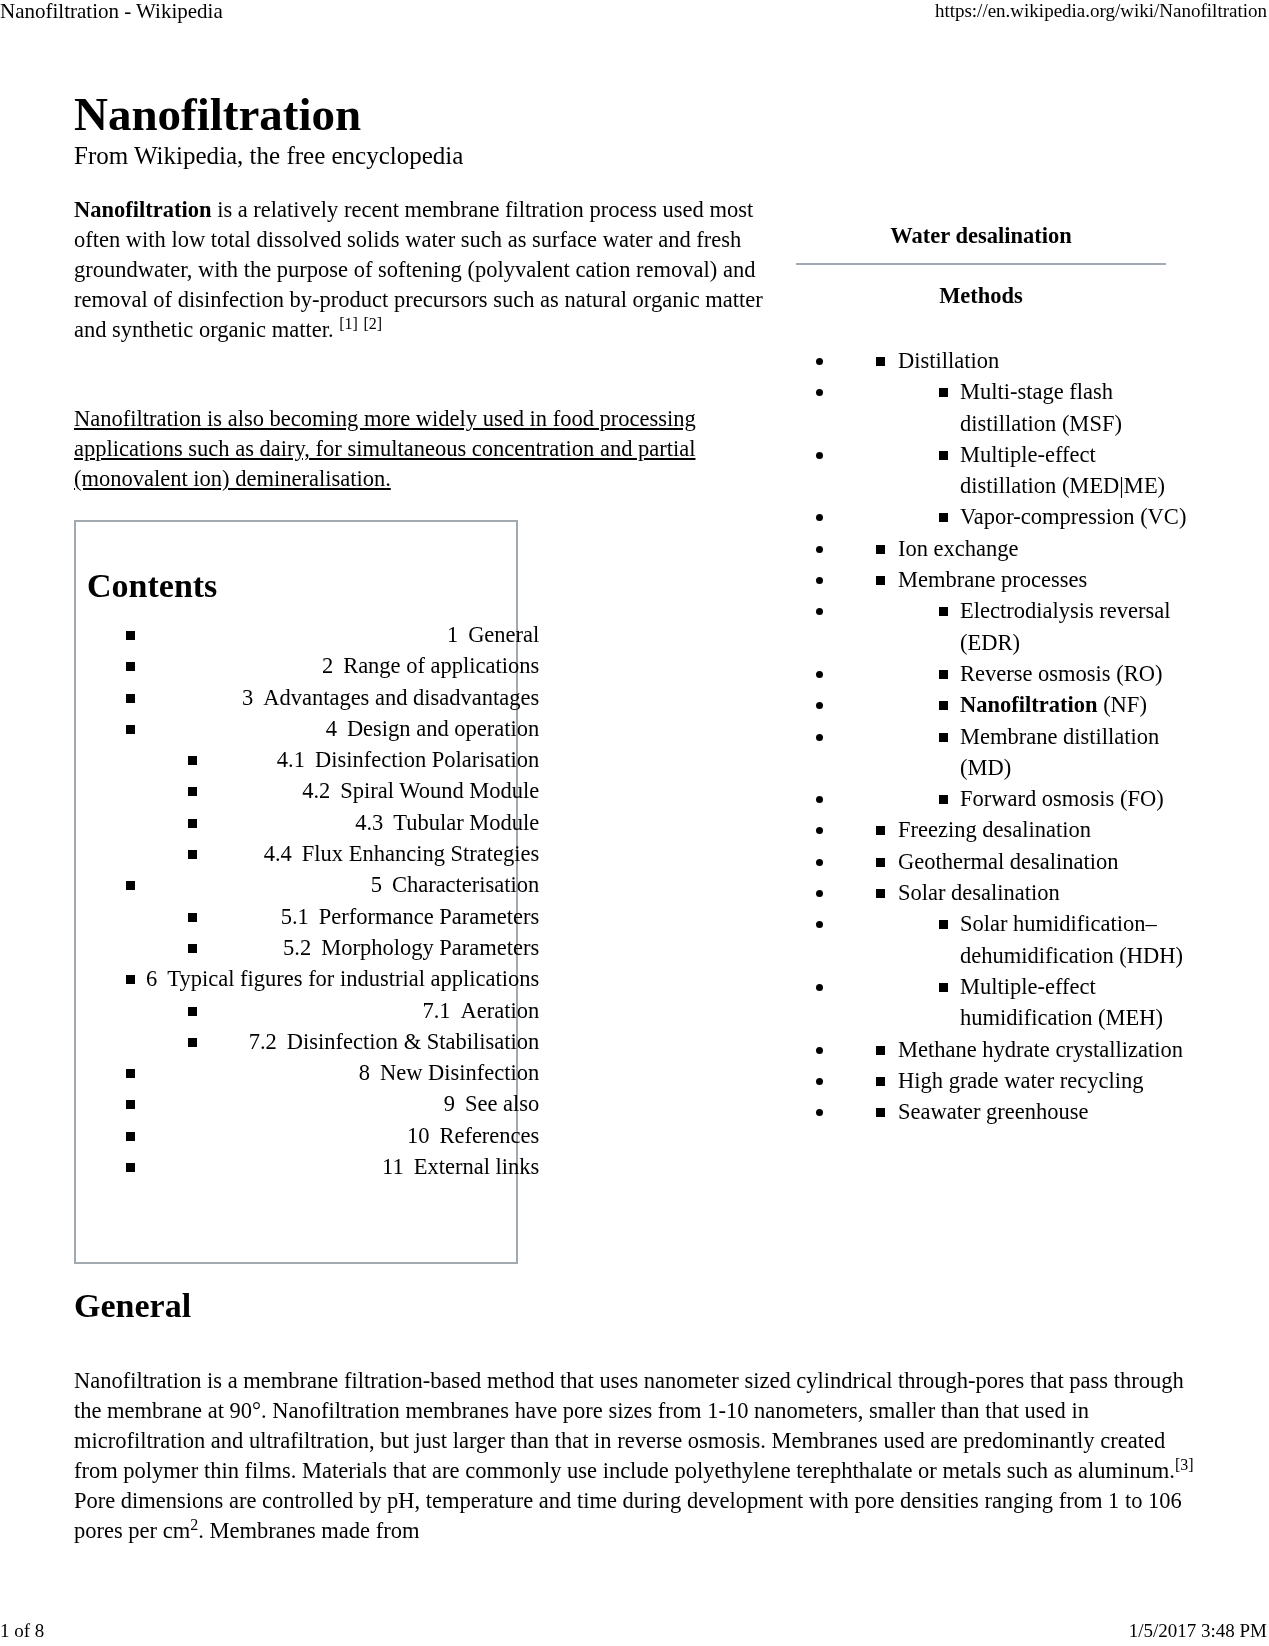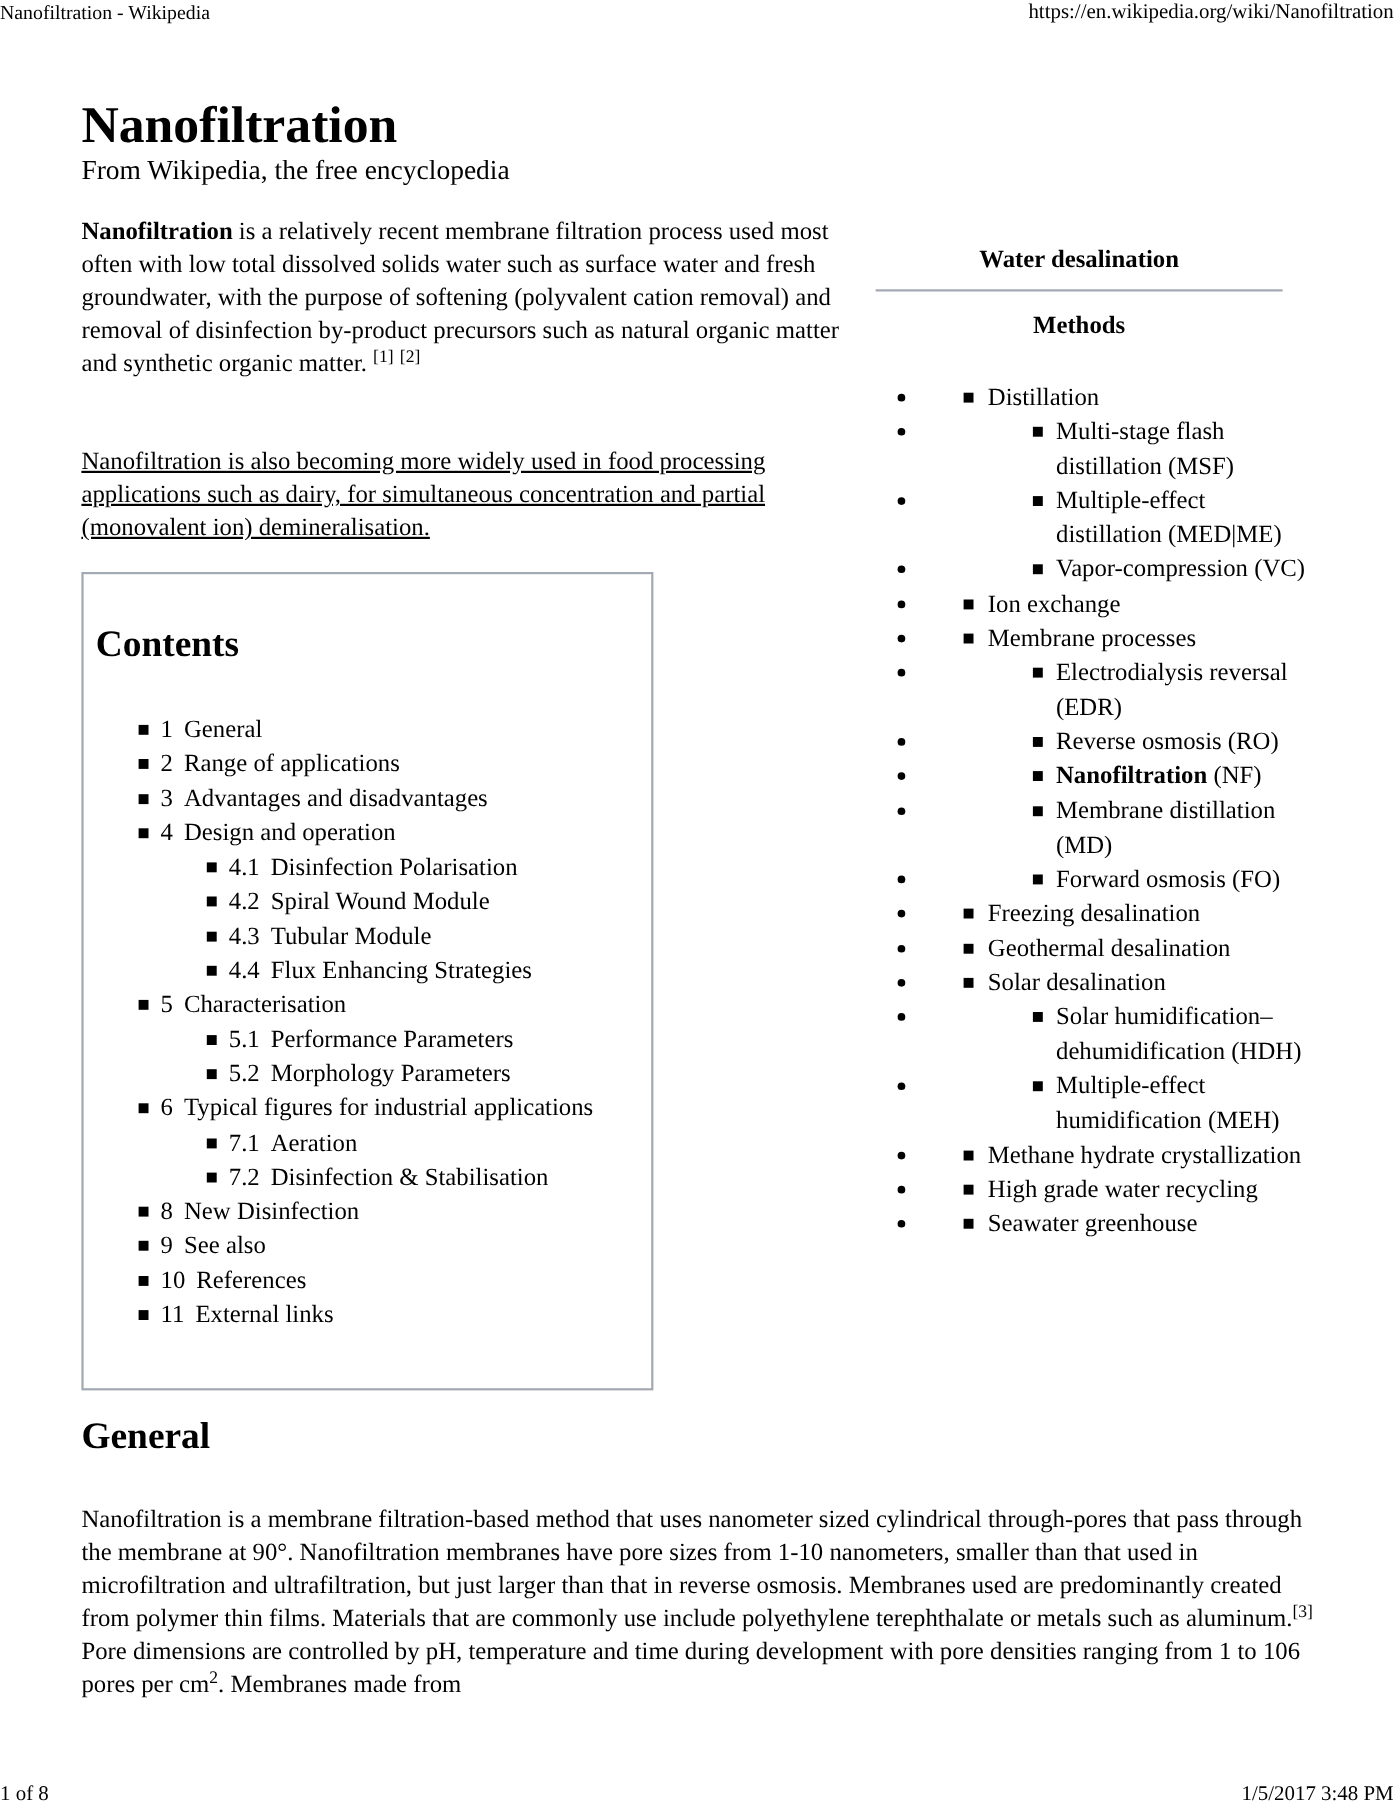--- a/index.html
+++ b/index.html
@@ -1,36 +1,36 @@
 <!DOCTYPE html>
 <html><head>
   <meta charset="utf-8">
   <style>
     html, body { margin: 0; padding: 0; background: #ffffff; }
     body {
       width: 1269px; height: 1646px; position: relative; overflow: hidden;
       font-family: "Liberation Serif", "DejaVu Serif", serif; color: #000;
     }
-    .print-header-left { position: absolute; left: 0; top: 0; font-size: 18px; line-height: 22px; }
+    .print-header-left { position: absolute; left: 0; top: 0; font-size: 21px; line-height: 22px; }
     .print-header-right { position: absolute; right: 2px; top: 0; font-size: 19px; line-height: 22px; }
     .print-footer-left { position: absolute; left: 0; top: 1620px; font-size: 19px; line-height: 22px; }
     .print-footer-right { position: absolute; right: 2px; top: 1620px; font-size: 19px; line-height: 22px; }
 
     .page-title { position: absolute; left: 74px; top: 84px; font-size: 47px; font-weight: bold; margin: 0; line-height: 60px; }
     .tagline { position: absolute; left: 74px; top: 143px; font-size: 25px; line-height: 26px; }
 
     .lead { position: absolute; left: 74px; top: 195px; width: 700px; font-size: 22.5px; line-height: 30px; margin: 0; }
     .lead sup, .body-para sup { font-size: 16px; vertical-align: 8px; line-height: 0; }
     .lead b { font-weight: bold; }
     .para2 { position: absolute; left: 74px; top: 404px; width: 700px; font-size: 22.5px; line-height: 30px; margin: 0; text-decoration: underline; }
 
-    .toc { position: absolute; left: 74px; top: 520px; width: 520px; height: 744px; border: 2px solid #a2a9b1; box-sizing: border-box; }
+    .toc { position: absolute; left: 74px; top: 520px; width: 444px; height: 744px; border: 2px solid #a2a9b1; box-sizing: border-box; }
     .toc-title { position: absolute; left: 11px; top: 44px; font-size: 34px; font-weight: bold; line-height: 40px; margin: 0; }
     .toc ul { list-style: none; margin: 0; padding: 0; }
-    .toc-list { position: absolute; left: 50px; top: 125px; }
+    .toc-list { position: absolute; left: 50px; top: 97px; text-align: right; }
     .toc li { font-size: 22.5px; line-height: 31.3px; white-space: nowrap; position: relative; padding-left: 20px; }
     .toc li.sub { padding-left: 82px; }
     .bullet { position: absolute; width: 9px; height: 9px; background: #000; top: 12px; left: 0; }
     .toc li.sub .bullet { left: 62px; }
     .toc .num { display: inline-block; margin-right: 10px; }
 
     .infobox { position: absolute; left: 796px; top: 215px; width: 370px; }
     .infobox-title { text-align: center; font-size: 22.5px; font-weight: bold; line-height: 30px; padding: 6px 0 6px 0; }
     .infobox-rule { height: 2px; background: #a2a9b1; margin: 6px 0 0 0; }
     .infobox-sub { text-align: center; font-size: 22.5px; font-weight: bold; line-height: 30px; margin-top: 16px; }

